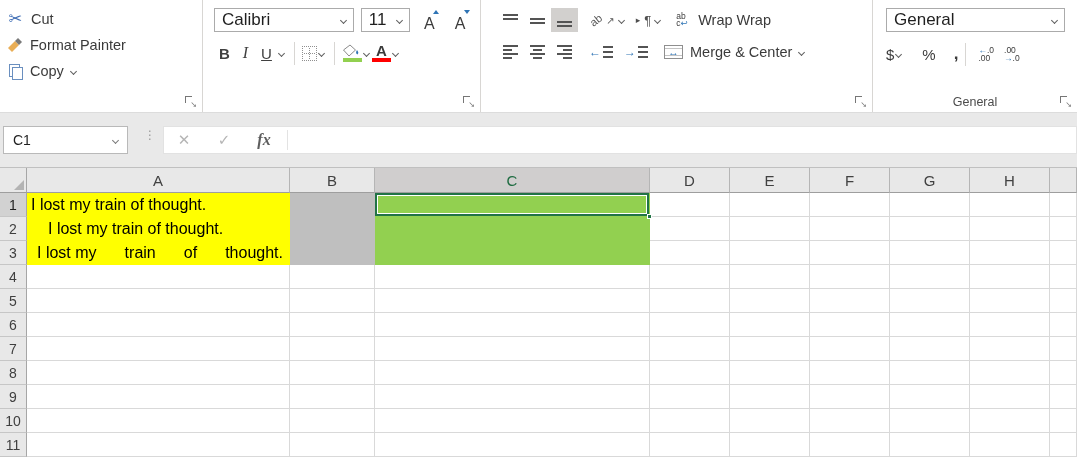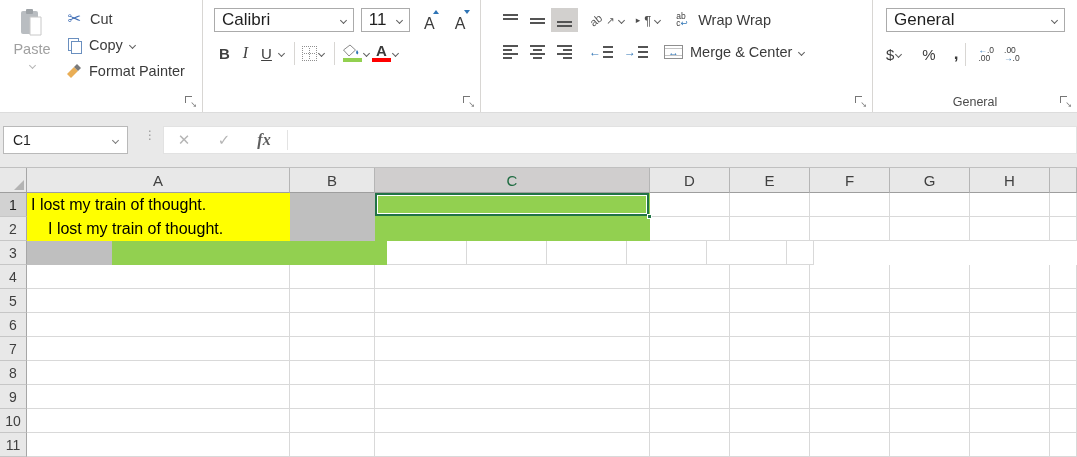--- a/index.html
+++ b/index.html
@@ -149,45 +149,36 @@
   .fill-handle{position:absolute;right:-3px;bottom:-3px;width:5px;height:5px;background:#217346;
                border:1px solid #fff;z-index:5;cursor:crosshair}
 </style>
 </head>
 <body>
 
 <div class="ribbon">
 
   <div class="rgroup g-clipboard">
     <div class="clip-content">
-      <div class="paste-btn">
-        <svg width="26" height="30" viewBox="0 0 26 30">
-          <rect x="2" y="3" width="17" height="23" rx="2" fill="#b9bdc1"></rect>
-          <rect x="7" y="1" width="7" height="5" rx="1" fill="#9da2a6"></rect>
-          <path d="M11 9 h11 v18 h-11 z" fill="#ffffff" stroke="#c8c8c8"></path>
-        </svg>
-        <span class="paste-label">Paste</span>
-        <span class="chev paste-chev"></span>
-      </div>
       <div class="clip-items">
         <div class="rbtn">
           <span class="ic-scissors">✂</span>
           <span>Cut</span>
-        </div>
-        <div class="rbtn">
-          <span class="ic-copy"></span>
-          <span>Copy</span>
-          <span class="chev"></span>
         </div>
         <div class="rbtn">
           <svg width="16" height="16" viewBox="0 0 16 16">
             <path d="M1 11 L8 4 L12 8 L5 15 Z" fill="#e9ae56"></path>
             <path d="M8 4 L11 1 L15 5 L12 8 Z" fill="#7a7a7a"></path>
           </svg>
           <span>Format Painter</span>
+        </div>
+        <div class="rbtn">
+          <span class="ic-copy"></span>
+          <span>Copy</span>
+          <span class="chev"></span>
         </div>
       </div>
     </div>
     <span class="dlg">
       <i class="corner"></i>
       <span class="dlg-a">↘</span>
     </span>
   </div>
 
   <div class="rgroup g-font">
@@ -420,20 +411,26 @@
       <div class="cell" style="width: 275px; background: rgb(146, 208, 80); border-right-color: rgb(146, 208, 80); border-bottom-color: rgb(146, 208, 80);"></div>
       <div class="cell" style="width: 80px;"></div>
       <div class="cell" style="width: 80px;"></div>
       <div class="cell" style="width: 80px;"></div>
       <div class="cell" style="width: 80px;"></div>
       <div class="cell" style="width: 80px;"></div>
       <div class="cell" style="width: 27px;"></div>
     </div>
     <div class="grow" style="height: 24px;">
       <div class="row-hdr" style="width: 27px;">3</div>
+      <div class="cell spread" style="width: 263px; background: rgb(255, 255, 0); border-right-color: rgb(255, 255, 0); border-bottom-color: rgb(255, 255, 0);">
+        <span>I lost my</span>
+        <span>train</span>
+        <span>of</span>
+        <span>thought.</span>
+      </div>
       <div class="cell" style="width: 85px; background: rgb(191, 191, 191); border-right-color: rgb(191, 191, 191); border-bottom-color: rgb(191, 191, 191);"></div>
       <div class="cell" style="width: 275px; background: rgb(146, 208, 80); border-right-color: rgb(146, 208, 80); border-bottom-color: rgb(146, 208, 80);"></div>
       <div class="cell" style="width: 80px;"></div>
       <div class="cell" style="width: 80px;"></div>
       <div class="cell" style="width: 80px;"></div>
       <div class="cell" style="width: 80px;"></div>
       <div class="cell" style="width: 80px;"></div>
       <div class="cell" style="width: 27px;"></div>
     </div>
     <div class="grow" style="height: 24px;">

